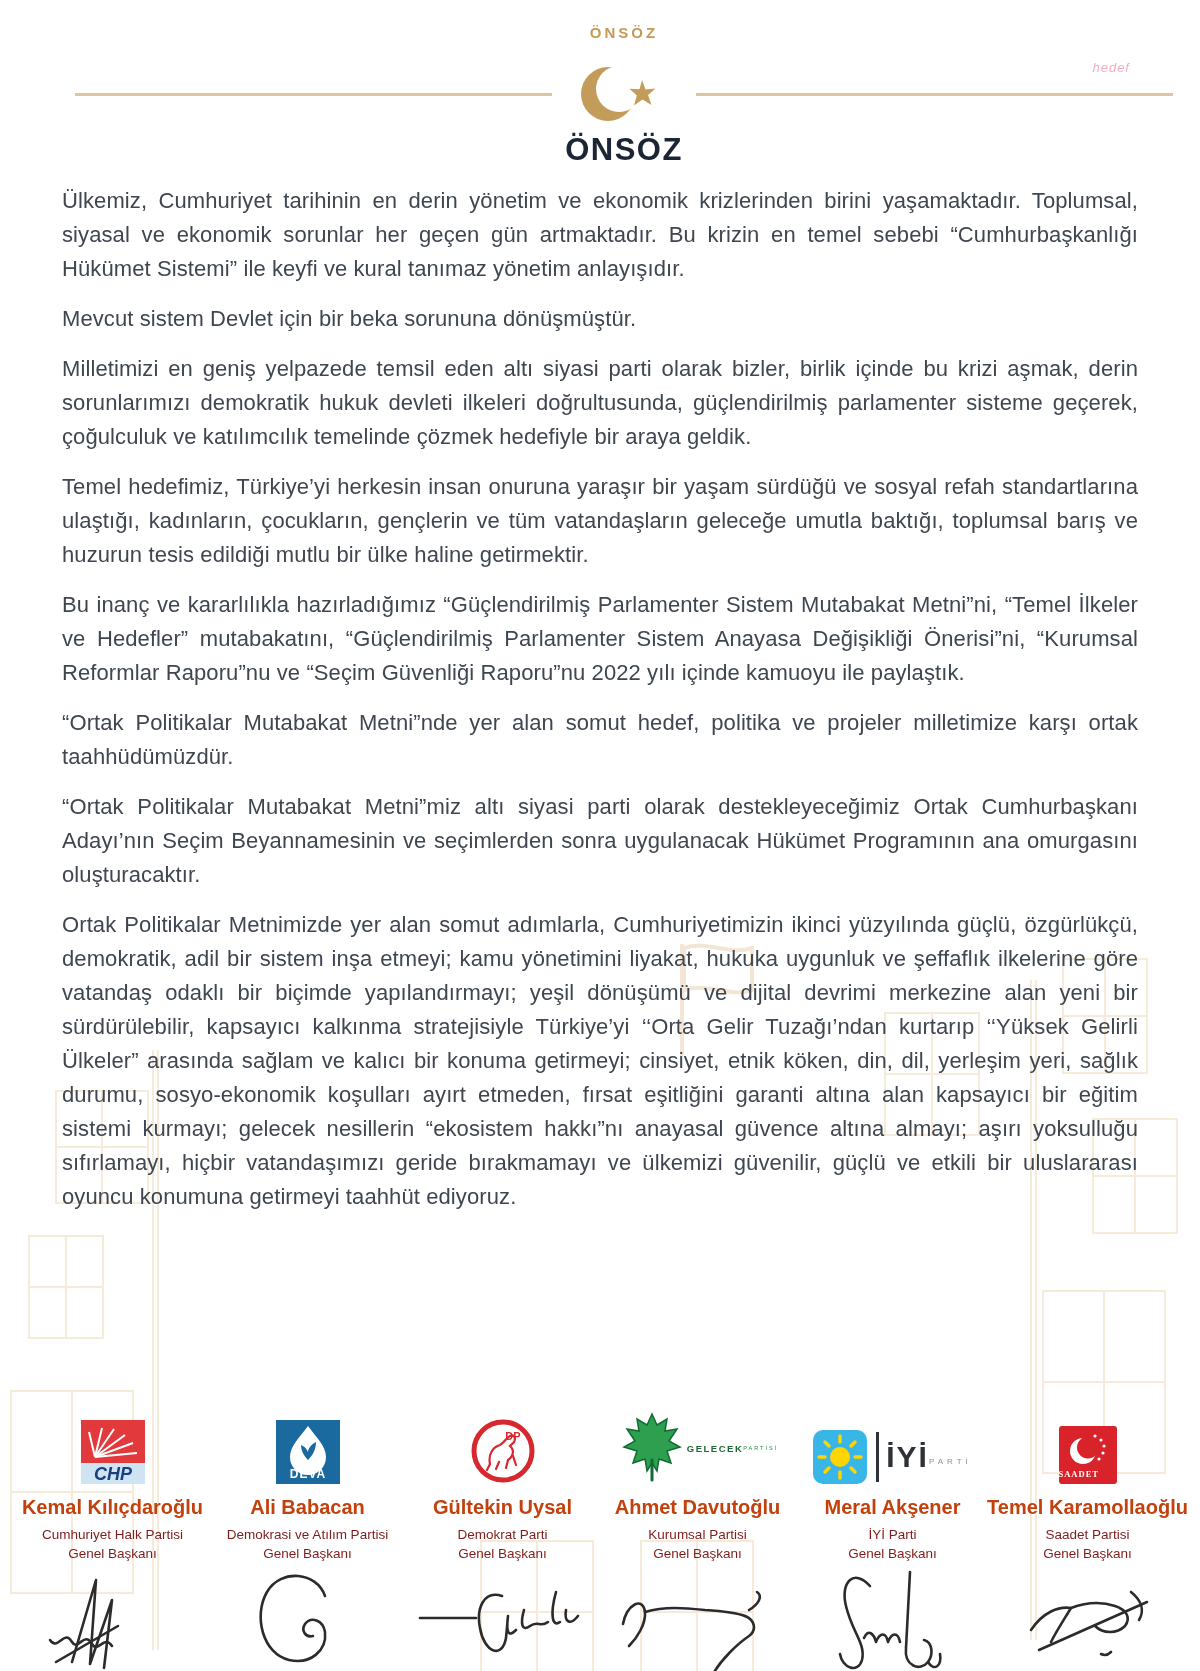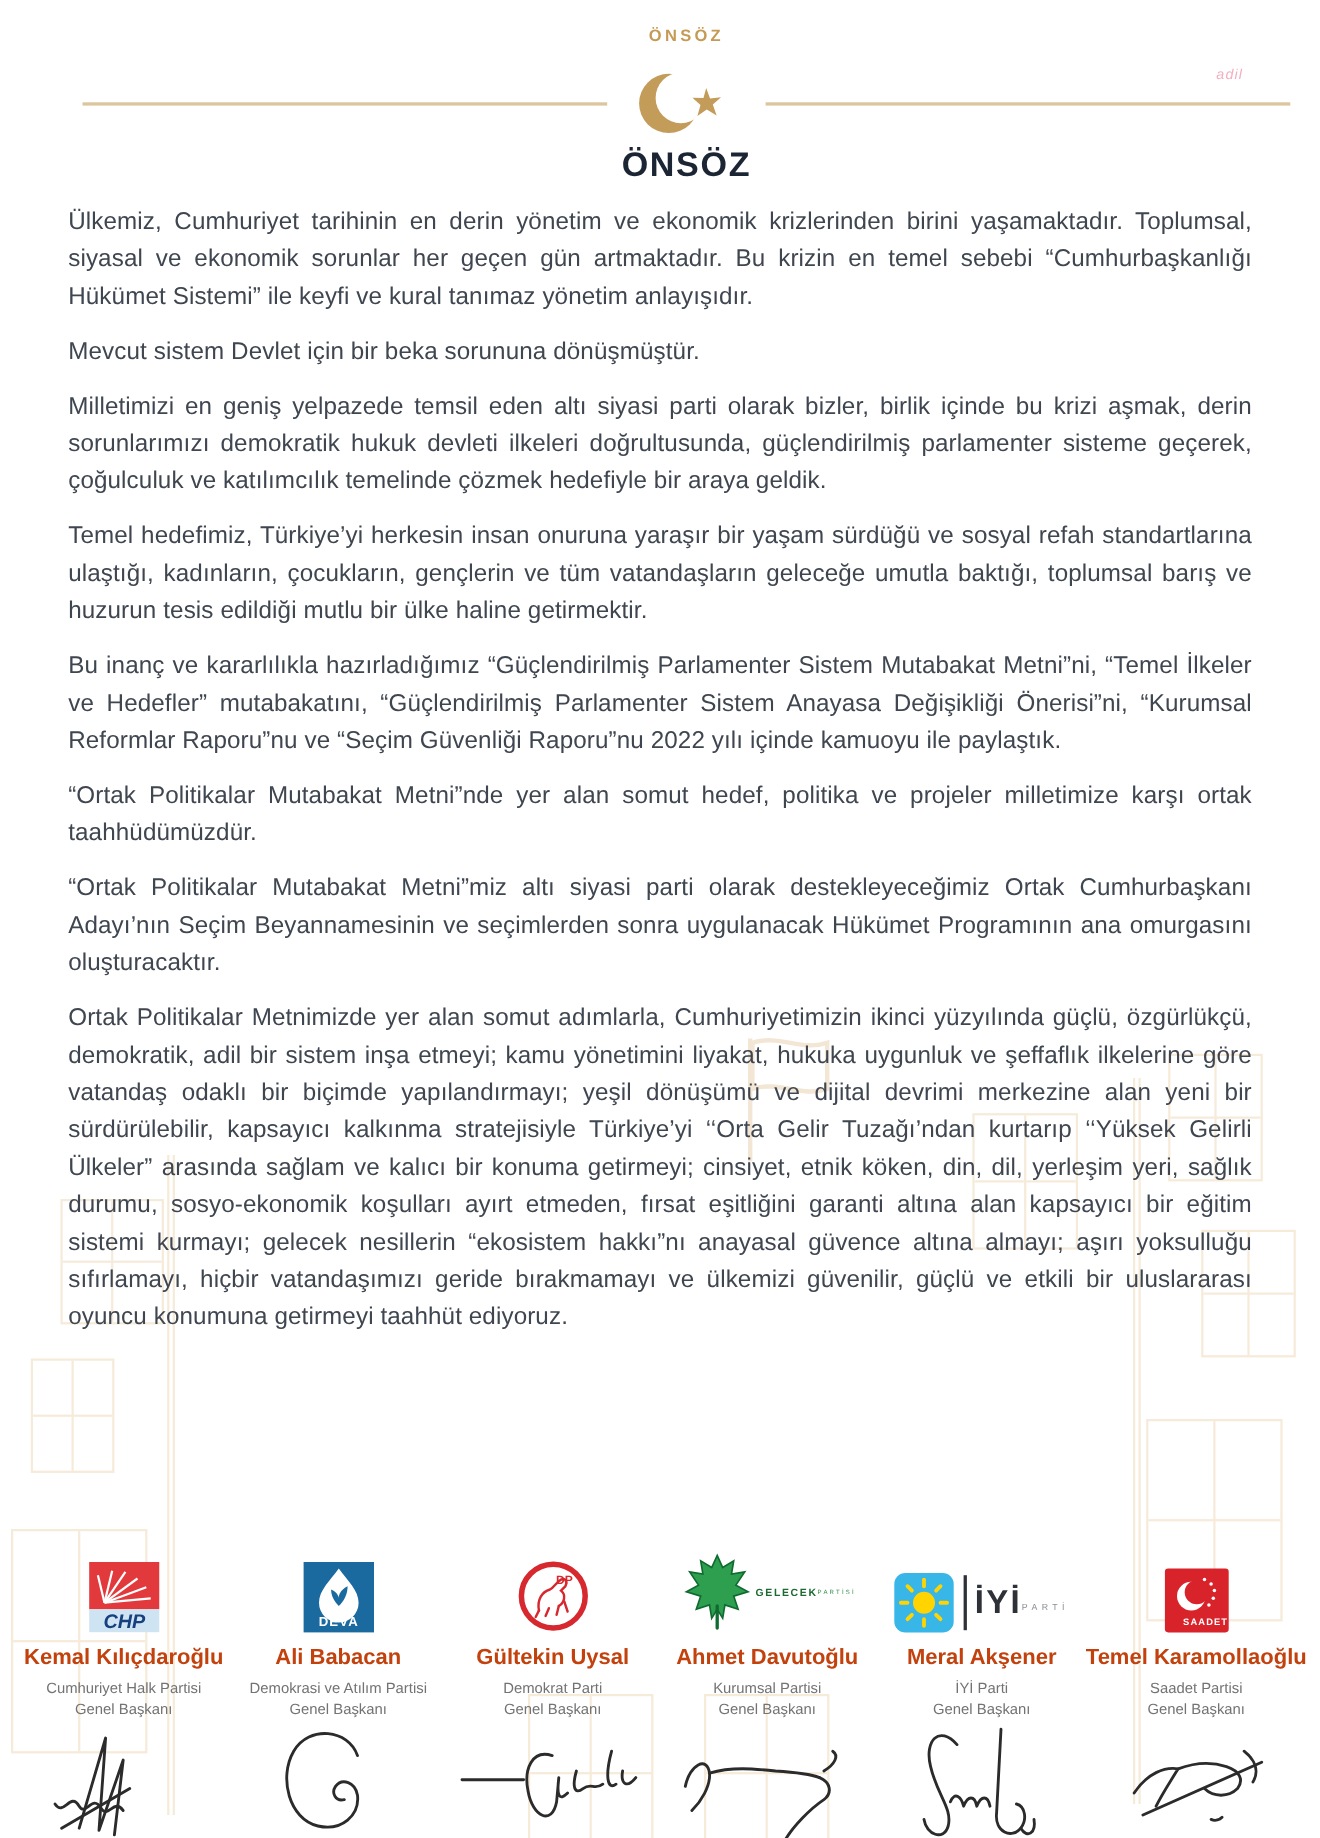--- a/index.html
+++ b/index.html
@@ -25,34 +25,34 @@
          font-size:31px;font-weight:bold;letter-spacing:1.5px;color:#1c2534;}
   
   .bodytext{position:absolute;top:184px;left:62px;width:1076px;z-index:1;
             color:#3f4650;font-size:22px;line-height:34px;text-align:justify;letter-spacing:.1px;}
   .bodytext p{margin:0 0 16px 0;}
   
   .signs{position:absolute;top:1388px;left:15px;width:1170px;z-index:1;display:flex;}
   .col{flex:1 1 0;display:flex;flex-direction:column;align-items:center;min-width:0;}
   .logo-box{height:96px;display:flex;align-items:flex-end;justify-content:center;}
   .s-name{margin-top:12px;font-size:20px;font-weight:bold;color:#c2410c;white-space:nowrap;}
-  .s-org{margin-top:7px;font-size:13.5px;line-height:1.4;color:#737373;text-align:center;white-space:nowrap;}
+  .s-org{margin-top:7px;font-size:13.5px;line-height:1.4;color:#7f1d1d;text-align:center;white-space:nowrap;}
   .sig{margin-top:2px;}
   .sig path{fill:none;stroke:#2b2b2b;stroke-width:2.6;stroke-linecap:round;stroke-linejoin:round;}
   
   .deva{width:64px;height:64px;background:#1a699f;border-radius:0;position:relative;}
   .iyi{display:flex;align-items:center;}
   .iyi-box{width:54px;height:54px;background:#38b6e8;border-radius:10px;display:flex;align-items:center;justify-content:center;}
   .iyi-bar{width:3px;height:50px;background:#2e3238;margin:0 7px 0 9px;}
   .iyi-txt{display:flex;flex-direction:row;align-items:flex-start;line-height:1;}
   .iyi-word{font-size:30px;font-weight:bold;color:#2e3238;letter-spacing:2px;}
   .iyi-sub{font-size:8px;letter-spacing:4px;color:#8a8f94;margin-top:16px;}
   .saadet{width:58px;height:58px;background:#d8232a;border-radius:3px;position:relative;}
-  .saadet .stxt{position:absolute;bottom:5px;left:0;right:0;text-align:right;color:#fff;
-                font-size:8.5px;font-weight:bold;letter-spacing:1px;}
+  .saadet .stxt{position:absolute;bottom:5px;left:0;right:0;text-align:left;color:#fff;
+                font-size:8.5px;font-weight:bold;letter-spacing:1px;font-family:Liberation Serif, serif;}
   .gelecek{display:flex;flex-direction:row;align-items:center;justify-content:flex-end;}
   .gel-t1{font-size:9.5px;font-weight:bold;letter-spacing:1.5px;color:#1d6b33;margin-top:2px;}
   .gel-t2{font-size:5.5px;letter-spacing:2px;color:#2e8c46;margin-top:1px;}
 </style>
 </head>
 <body>
 
 <div class="page">
 
   <div class="bg">
@@ -67,21 +67,21 @@
     <div class="win" style="left:884px;top:1012px;width:92px;height:120px;"></div>
     <div class="vline" style="left:152px;top:1050px;height:600px;"></div>
     <div class="vline" style="left:1030px;top:980px;height:660px;"></div>
     <svg style="position:absolute;left:652px;top:938px;" width="110" height="120" viewBox="0 0 110 120">
       <path d="M30,6 L30,118" stroke="#f3e6d4" stroke-width="4" fill="none"></path>
       <path d="M32,10 C55,2 78,18 100,10 L100,52 C78,60 55,44 32,52 Z" fill="none" stroke="#f3e6d4" stroke-width="4"></path>
     </svg>
   </div>
 
   <div class="eyebrow">ÖNSÖZ</div>
-  <div class="wmark">adil</div>
+  <div class="wmark">hedef</div>
 
   <div class="divider">
     <div class="rule"></div>
     <svg width="92" height="72" viewBox="0 0 92 72">
       <circle cx="30" cy="36" r="27" fill="#c49c5a"></circle>
       <circle cx="41" cy="31" r="23" fill="#ffffff"></circle>
       <polygon points="64,22 67.5,31.5 77.5,30.5 70,37 73.5,47 64.5,41.5 56,47.5 58.8,37.4 51.5,30.8 61.5,31.2" fill="#c49c5a"></polygon>
     </svg>
     <div class="rule"></div>
   </div>

